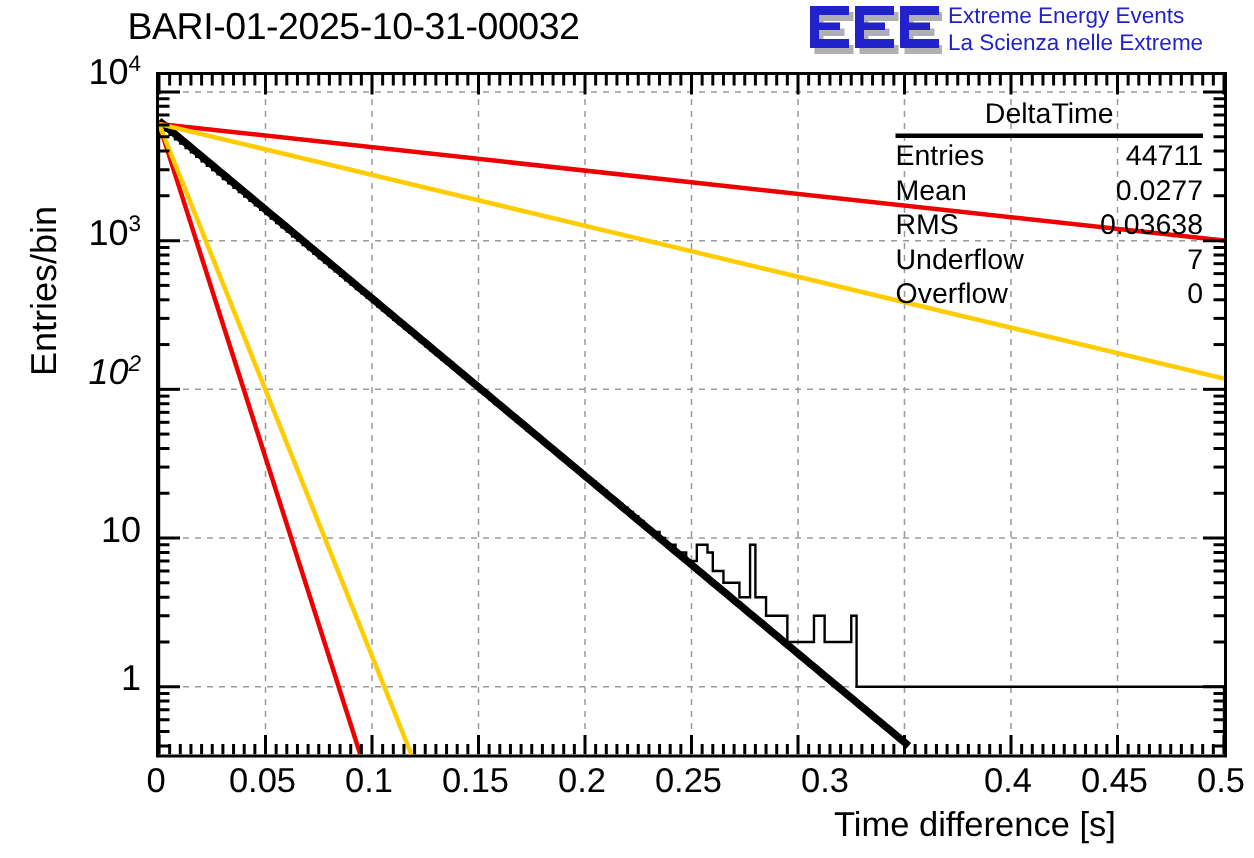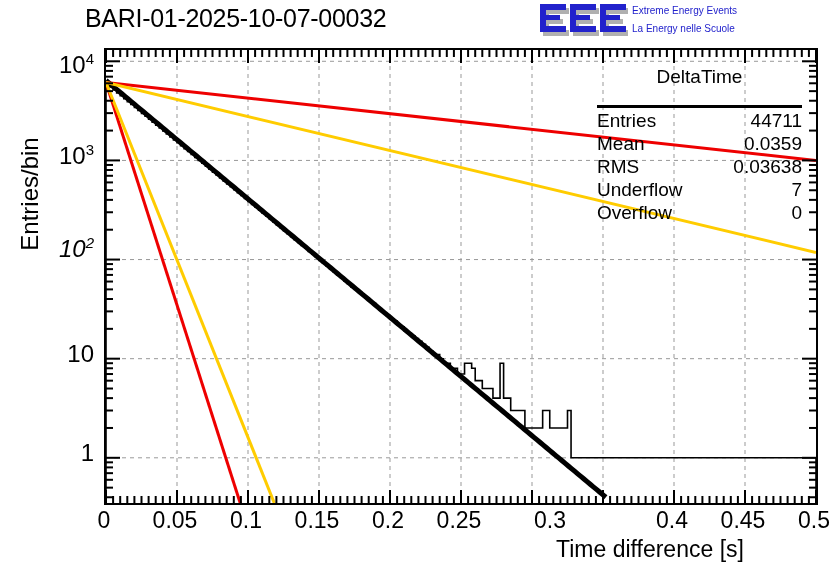--- a/index.html
+++ b/index.html
@@ -10,52 +10,52 @@
   .abs{position:absolute;}
 
   
   #chart-title{left:85px;top:4px;font-size:25px;letter-spacing:-0.3px;
                white-space:nowrap;color:#000;}
 
   
   #eee-logo{left:540px;top:2px;width:296px;height:40px;}
   #eee-mark{position:absolute;left:0;top:2px;}
   #eee-text{position:absolute;left:92px;top:0px;color:#2222cc;
-            font-size:10px;line-height:18px;white-space:nowrap;}
+            font-size:15px;line-height:18px;white-space:nowrap;}
 
   
   #plot-frame{left:104px;top:48px;width:714px;height:457px;
               border:2px solid #000;box-sizing:border-box;background:transparent;}
   #plot-svg{position:absolute;left:0;top:0;}
 
   
   #y-axis-title{left:-70px;top:180px;width:200px;text-align:center;
                 font-size:24px;transform:rotate(-90deg);transform-origin:50% 50%;
                 white-space:nowrap;}
   #x-axis-title{left:556px;top:536px;font-size:23px;white-space:nowrap;}
 
   
   .ylab{font-size:24px;text-align:right;white-space:nowrap;}
   .ylab sup{font-size:15px;vertical-align:super;}
   .xlab{font-size:23px;text-align:center;white-space:nowrap;}
 
   
   #stats-box{left:597px;top:66px;width:205px;font-size:19px;color:#000;}
-  #stats-title{text-align:center;padding-bottom:17px;}
+  #stats-title{text-align:center;padding-bottom:1px;}
   #stats-rule{border-top:3px solid #000;margin:0 0 1px 0;}
   .stats-row{display:flex;justify-content:space-between;line-height:23px;}
   .stats-row .k{text-align:left;}
   .stats-row .v{text-align:center;}
 </style>
 </head>
 <body>
 
 <div id="root">
 
-  <div class="abs" id="chart-title">BARI-01-2025-10-07-00032</div>
+  <div class="abs" id="chart-title">BARI-01-2025-10-31-00032</div>
 
   <div class="abs" id="eee-logo">
     <svg id="eee-mark" width="88" height="34">
       <g id="eee-shadow" fill="#b0b0b0">
           <rect x="3" y="4" width="26" height="6"></rect>
           <rect x="3" y="15" width="20" height="5"></rect>
           <rect x="3" y="26" width="26" height="6"></rect>
           <rect x="3" y="4" width="6" height="24"></rect>
           <rect x="33" y="4" width="26" height="6"></rect>
           <rect x="33" y="15" width="20" height="5"></rect>
@@ -76,21 +76,21 @@
           <rect x="30" y="22" width="26" height="6"></rect>
           <rect x="30" y="0" width="6" height="28"></rect>
           <rect x="60" y="0" width="26" height="6"></rect>
           <rect x="60" y="11" width="20" height="5"></rect>
           <rect x="60" y="22" width="26" height="6"></rect>
           <rect x="60" y="0" width="6" height="28"></rect>
         </g>
     </svg>
     <div id="eee-text">
       <div>Extreme Energy Events</div>
-      <div>La Energy nelle Scuole</div>
+      <div>La Scienza nelle Extreme</div>
     </div>
   </div>
 
   <div class="abs" id="plot-frame">
     <svg id="plot-svg" width="710" height="453">
       <g id="g-grid">
           <line x1="71" y1="0" x2="71" y2="453" stroke="#999" stroke-width="1" stroke-dasharray="4,4"></line>
           <line x1="142" y1="0" x2="142" y2="453" stroke="#999" stroke-width="1" stroke-dasharray="4,4"></line>
           <line x1="213" y1="0" x2="213" y2="453" stroke="#999" stroke-width="1" stroke-dasharray="4,4"></line>
           <line x1="284" y1="0" x2="284" y2="453" stroke="#999" stroke-width="1" stroke-dasharray="4,4"></line>
@@ -405,21 +405,21 @@
           <line x1="0" y1="11.294911811954364" x2="14" y2="11.294911811954364" stroke="#000" stroke-width="2"></line>
           <line x1="710" y1="11.294911811954364" x2="696" y2="11.294911811954364" stroke="#000" stroke-width="2"></line>
         </g>
     </svg>
   </div>
 
   <div class="abs" id="y-axis-title">Entries/bin</div>
   <div class="abs" id="x-axis-title">Time difference [s]</div>
 
   <div id="y-tick-labels">
-      <div class="abs ylab" style="left: 14px; width: 80px; top: 50px;">10<sup>4</sup></div>
+      <div class="abs ylab" style="left: 14px; width: 80px; top: 34px;">10<sup>4</sup></div>
       <div class="abs ylab" style="left: 14px; width: 80px; top: 141.422px;">10<sup>3</sup></div>
       <div class="abs ylab" style="left: 14px; width: 80px; top: 234px; font-style: italic;">10<sup>2</sup></div>
       <div class="abs ylab" style="left: 14px; width: 80px; top: 339.677px;">10</div>
       <div class="abs ylab" style="left: 14px; width: 80px; top: 438.805px;">1</div>
     </div>
   <div id="x-tick-labels">
       <div class="abs xlab" style="left: 64px; width: 80px; top: 507px;">0</div>
       <div class="abs xlab" style="left: 135px; width: 80px; top: 507px;">0.05</div>
       <div class="abs xlab" style="left: 206px; width: 80px; top: 507px;">0.1</div>
       <div class="abs xlab" style="left: 277px; width: 80px; top: 507px;">0.15</div>
@@ -435,21 +435,21 @@
   <div class="abs" id="stats-box">
     <div id="stats-title">DeltaTime</div>
     <div id="stats-rule"></div>
     <div id="stats-rows">
         <div class="stats-row">
           <span class="k">Entries</span>
           <span class="v">44711</span>
         </div>
         <div class="stats-row">
           <span class="k">Mean</span>
-          <span class="v">0.0359</span>
+          <span class="v">0.0277</span>
         </div>
         <div class="stats-row">
           <span class="k">RMS</span>
           <span class="v">0.03638</span>
         </div>
         <div class="stats-row">
           <span class="k">Underflow</span>
           <span class="v">7</span>
         </div>
         <div class="stats-row">

